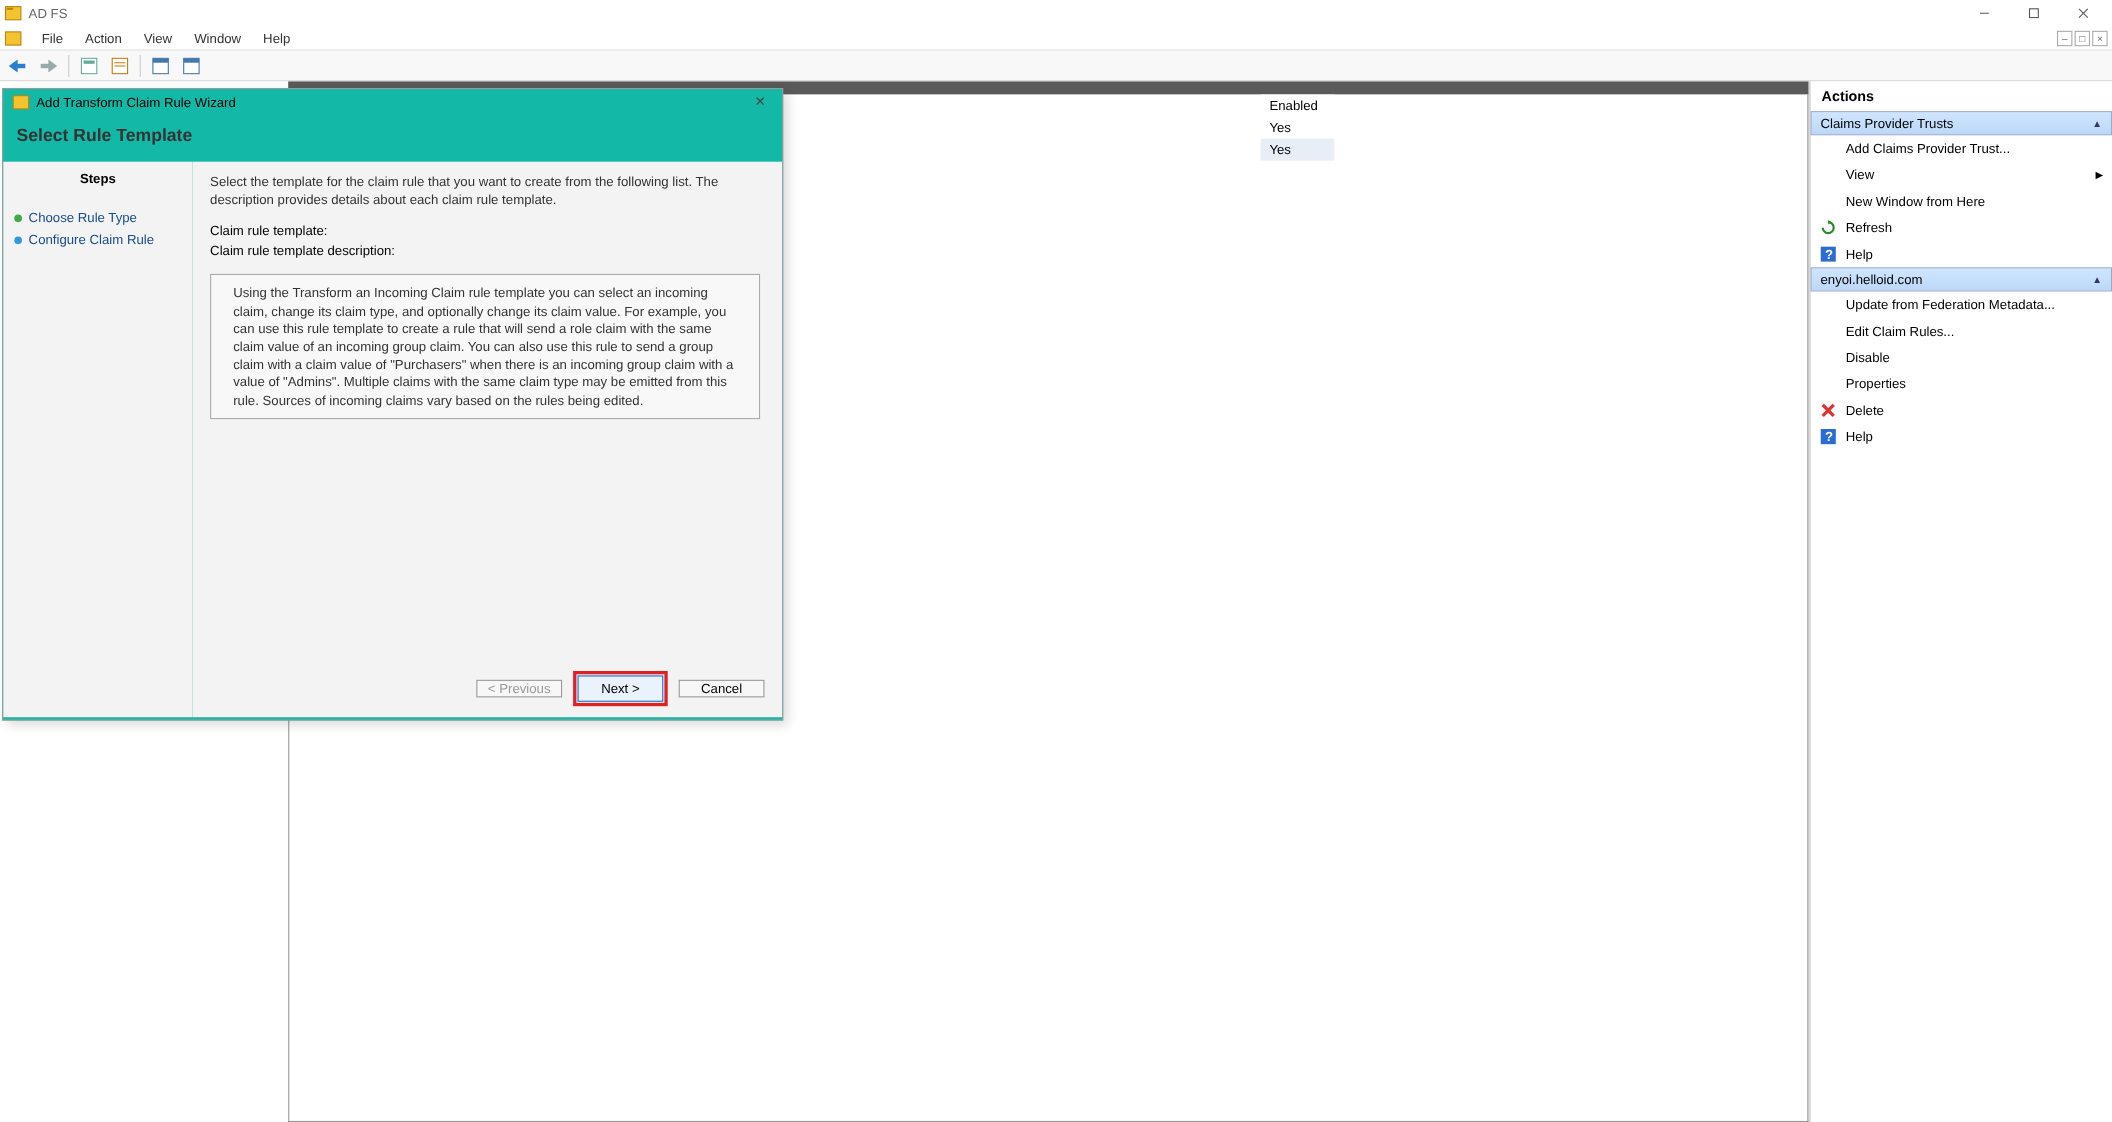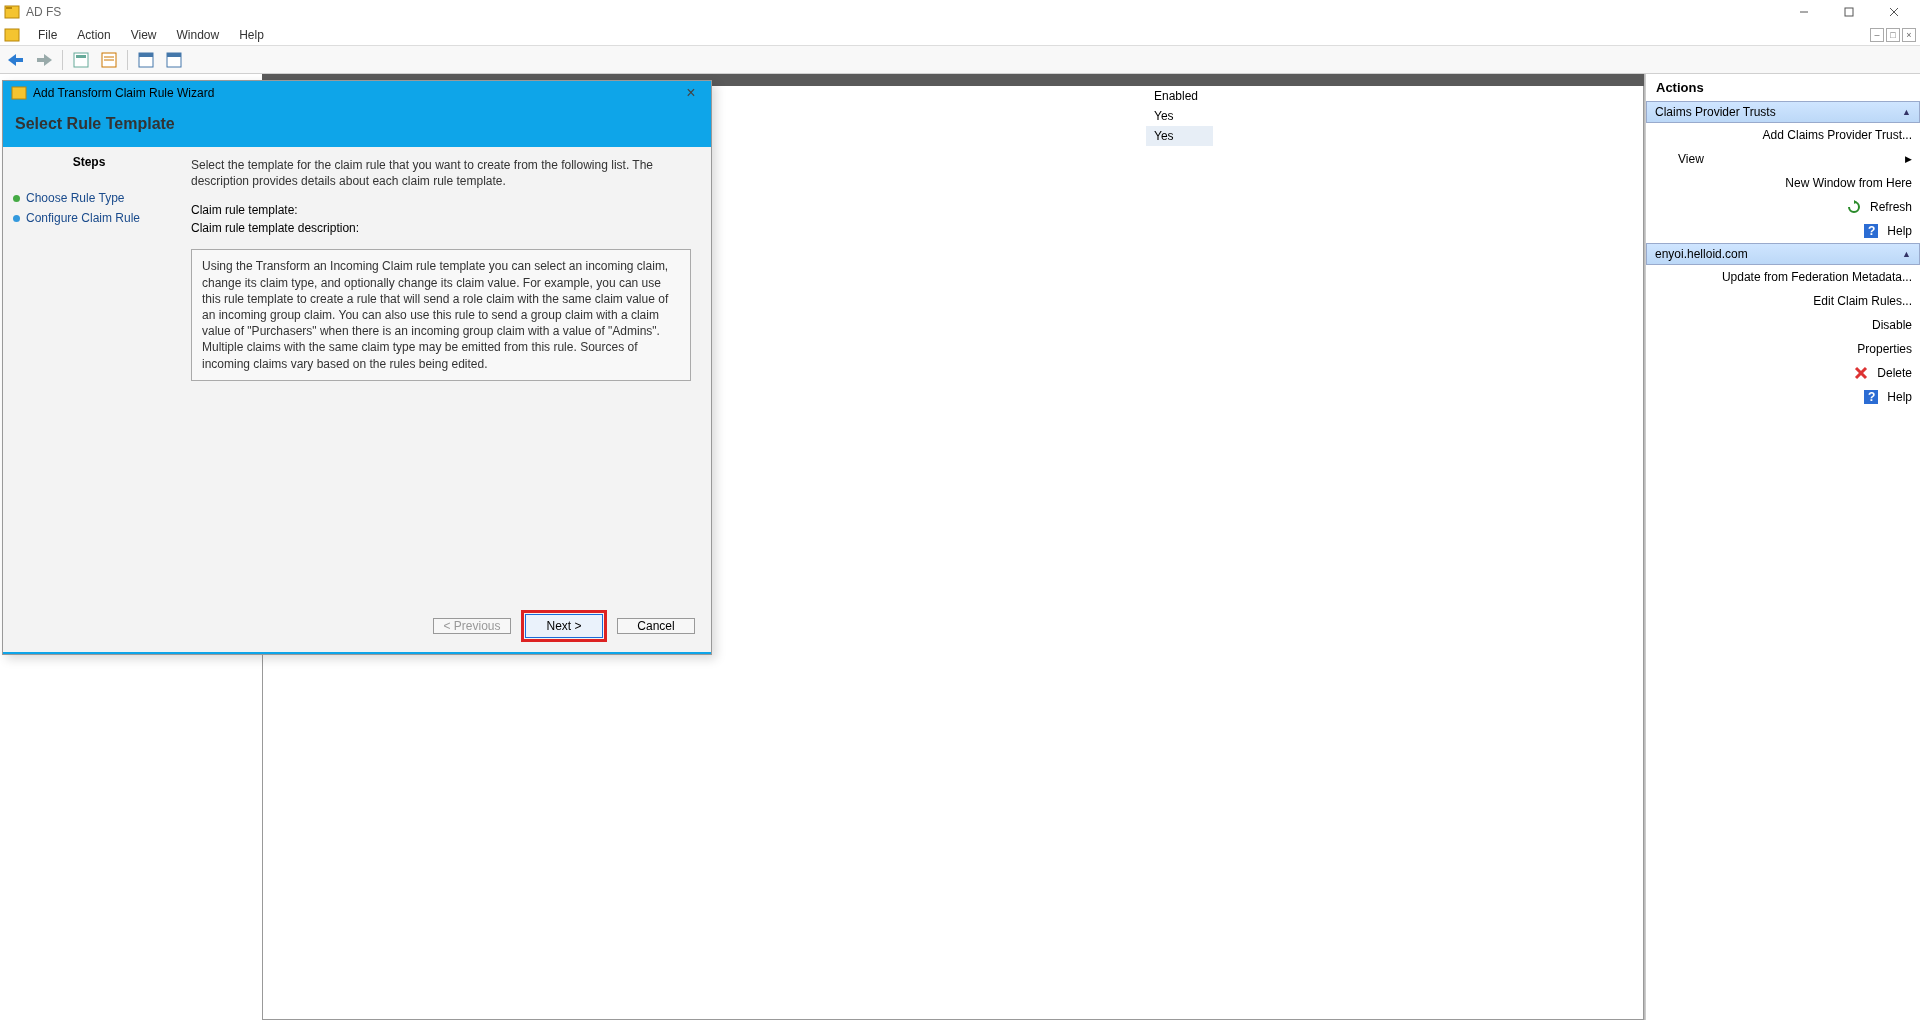--- a/index.html
+++ b/index.html
@@ -34,42 +34,42 @@
 .mainlist { position:absolute; right:430px; top:0; width:67px; }
 .mainlist-header { padding:3px 8px; background:#fff; }
 .mainlist-row { padding:3px 8px; }
 .mainlist-row.sel { background:#e7eef6;}
 
 
 .actions-pane { width: 275px; border-left: 1px solid #ccc; background: #fff; display:flex; flex-direction:column;}
 .actions-title { font-weight: 600; padding: 6px 10px; font-size:13px; }
 .actions-section-hdr { background: linear-gradient(#cfe5ff,#bcd8f7); border:1px solid #9ac; padding: 3px 8px; display:flex; align-items:center; font-size:12px; }
 .actions-section-hdr .collapse { margin-left:auto; font-size:9px; color:#336;}
-.actions-item { display:flex; align-items:center; padding: 4px 8px 4px 8px; gap:8px;justify-content:flex-end; }
+.actions-item { display:flex; align-items:center; padding: 4px 8px 4px 8px; gap:8px; }
 .actions-item .icon { width:16px; height:16px; display:flex; align-items:center; justify-content:center;}
 .actions-item span.lbl { color:#000;}
 
 
-.wizard { position:absolute; left:2px; top:80px; width:710px; height:575px; background:#0ea5e9; border:1px solid #999; box-shadow: 4px 4px 10px rgba(0,0,0,0.15); z-index:10;}
+.wizard { position:absolute; left:2px; top:80px; width:710px; height:575px; background:#14b8a6; border:1px solid #999; box-shadow: 4px 4px 10px rgba(0,0,0,0.15); z-index:10;}
 .wizard-title { height:24px; display:flex; align-items:center; padding:0 8px;}
 .wizard-title .wicon { width:16px; height:16px; margin-right:6px;}
 .wizard-title .close { margin-left:auto; font-size:16px; color:#444; width:24px; text-align:center;}
 .wizard-header { padding: 10px 12px 14px 12px; font-size:16px; font-weight:600; color:#333;}
 .wizard-body { display:flex; height: calc(100% - 24px - 44px); }
 .wizard-steps { width:172px; background:#f3f3f3; padding:8px 10px;}
 .wizard-steps .steps-title { font-weight:bold; margin-bottom:19px;text-align:center;}
 .wizard-steps .step { display:flex; align-items:center; gap:6px; padding:3px 0; color:#1a4b8c;}
 .wizard-steps .step .dot { width:7px; height:7px; border-radius:50%; }
 .wizard-content { flex:1; padding: 10px 20px 8px 16px; background:#f3f3f3; position:relative;}
 .wizard-content .instr { color:#333; line-height:1.35; margin-bottom:14px;}
 .wizard-content label { display:block; margin-bottom:4px;}
 .combo-wrap { border:3px solid #d22; padding:1px;}
 .combo { width:100%; height:24px; border:1px solid #8aa; background:#eef2f4; display:flex; align-items:center; padding:0 6px; justify-content:space-between;}
 .combo .caret { font-size:8px; color:#555;}
-.desc-box { margin-top:14px; border:1px solid #aaa; background:#f8f8f8; padding:8px 10px; line-height:1.35; color:#333;}
+.desc-box { margin-top:14px; border:1px solid #aaa; background:#f8f8f8; padding:8px 20px; line-height:1.35; color:#333;}
 .wizard-buttons { position:absolute; bottom:10px; right:16px; display:flex; gap:10px; align-items:center;}
 .btn { min-width:78px; height:16px; border:1px solid #999; background:#f7f7f7; display:flex; align-items:center; justify-content:center; }
 .btn.disabled { color:#999;}
 .btn-next-wrap { border:3px solid #d22; padding:1px;}
 .btn-next { border:1px solid #1a6bd8; background:#eaf2fb; min-width:78px; height:24px; display:flex; align-items:center; justify-content:center;}
 
 
 svg { display:block; }
 </style>
 </head>

